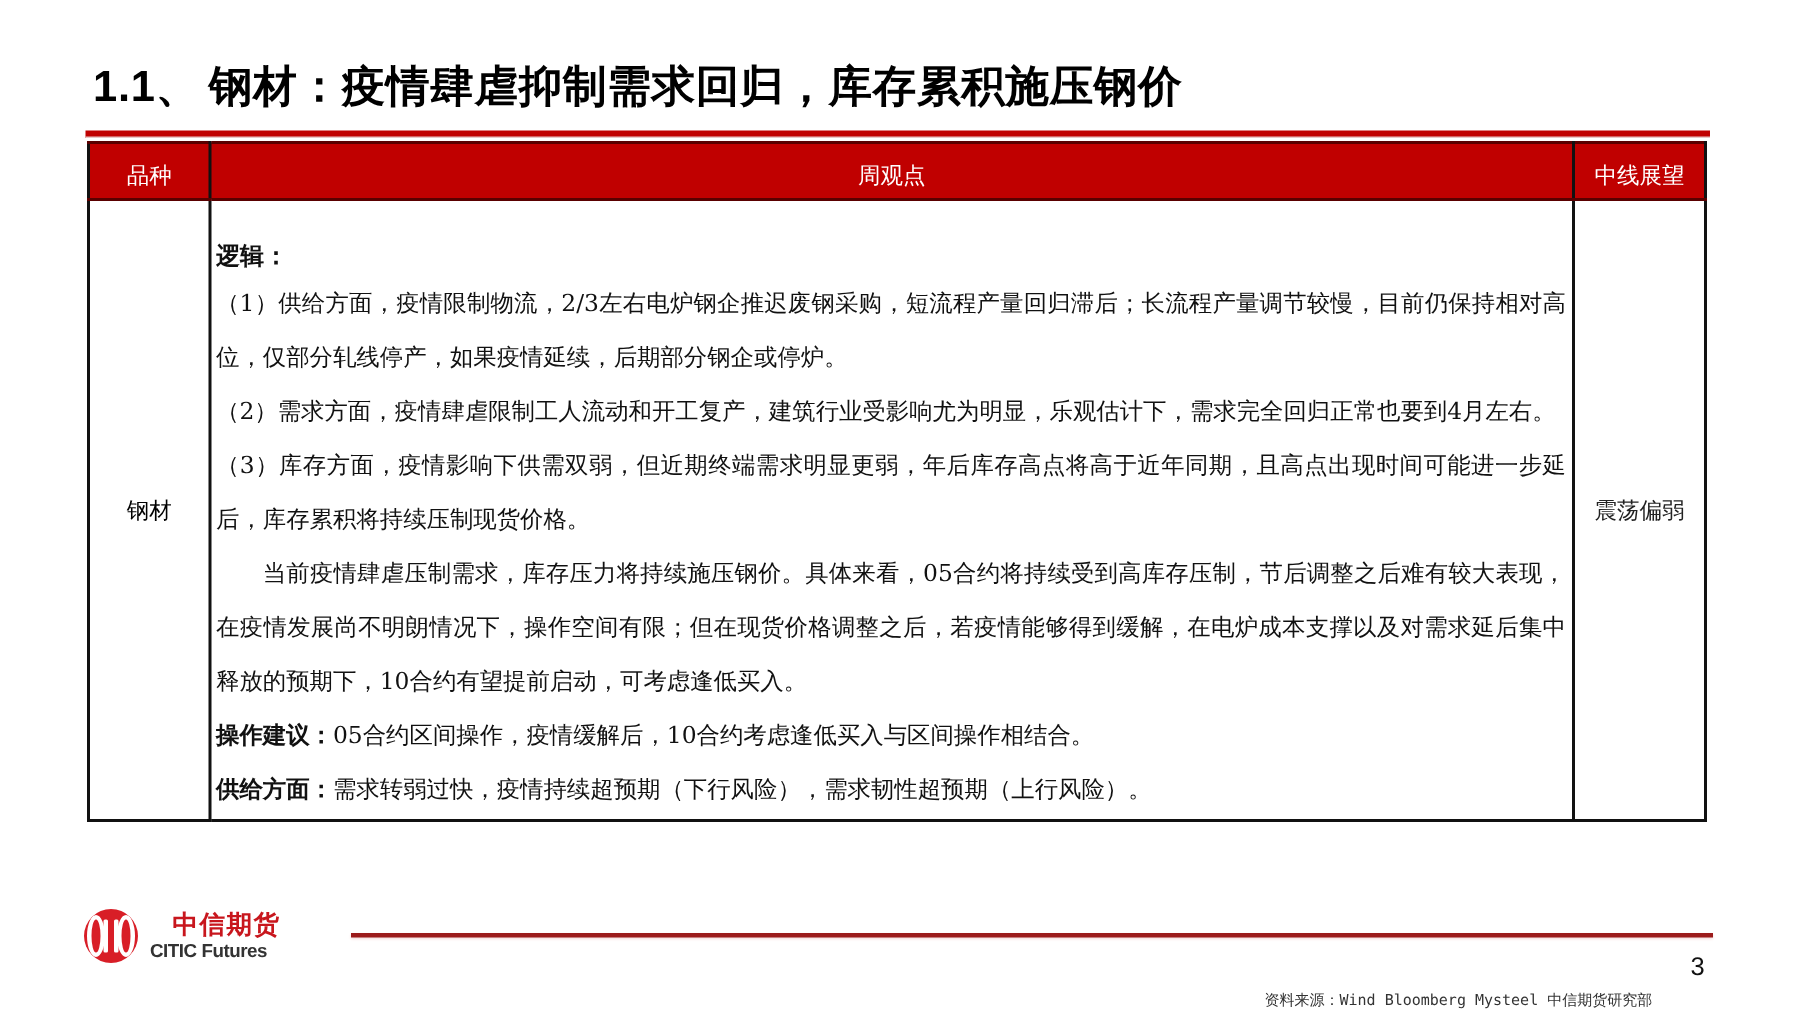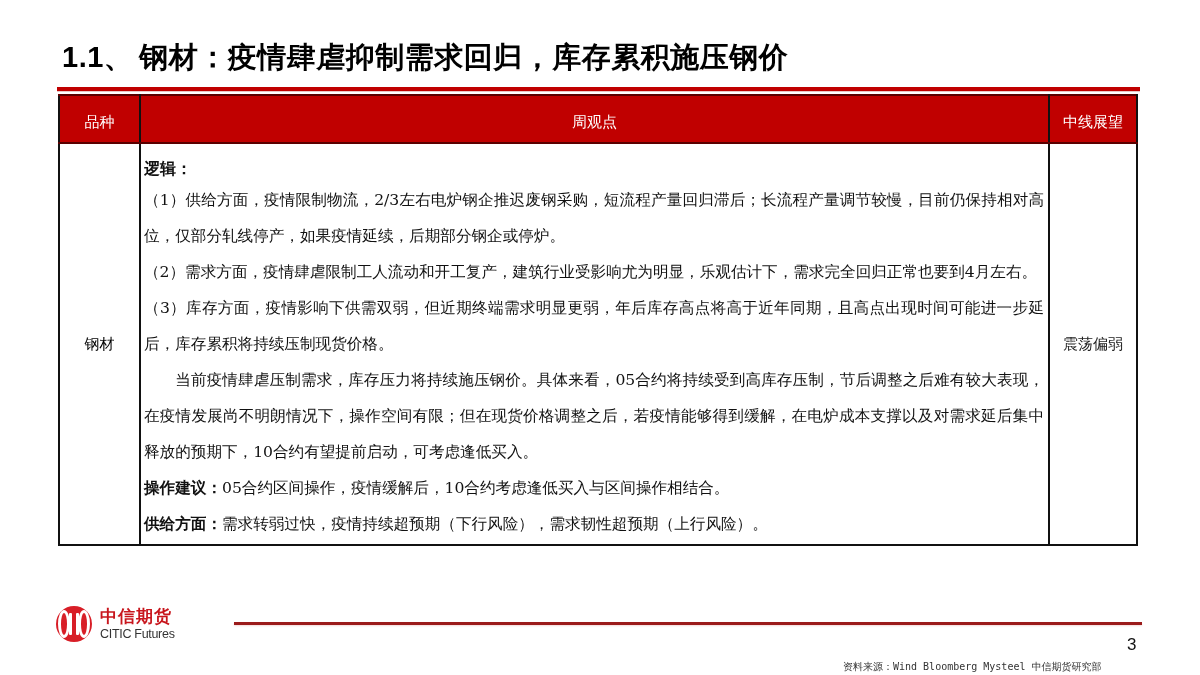--- a/index.html
+++ b/index.html
@@ -19,49 +19,49 @@
     background: #c00000; border-bottom: 1px solid #e8c8c8;
   }
 
   table.main {
     position: absolute; left: 58px; top: 94px; width: 1078px;
     border-collapse: collapse; table-layout: fixed;
   }
   table.main th, table.main td { border: 2px solid #111; }
   table.main th {
     background: #c00000; color: #ffffff; font-weight: normal;
-    font-size: 15px; height: 48px; padding-top: 6px;
+    font-size: 15px; height: 38px; padding-top: 6px;
     font-family: "DejaVu Sans", "Liberation Sans", sans-serif;
     border-top: 2px solid #5a0000; border-bottom: 2px solid #5a0000;
   }
   td.variety, td.outlook {
     text-align: center; vertical-align: middle; font-size: 15px;
     font-family: "DejaVu Sans", "Liberation Sans", sans-serif;
     border-radius: 25px;
   }
   td.outlook { color: #222; margin-top: 16px; }
   td.view {
-    padding: 12px 4px 2px 3px; vertical-align: top;
+    padding: 24px 4px 2px 3px; vertical-align: top;
     font-family: "DejaVu Serif", "Liberation Serif", serif;
     font-size: 15.6px; line-height: 36px; color: #111;
   }
   td.view .heading { font-weight: bold; font-family: "DejaVu Sans", "Liberation Sans", sans-serif; font-size: 16px; line-height: 26px; display: block; }
   td.view p { text-align: justify; }
   td.view p.indent { text-indent: 2em; }
   td.view .lbl { font-weight: bold; font-family: "DejaVu Sans", "Liberation Sans", sans-serif; }
 
   .logo { position: absolute; left: 56px; top: 605px; height: 40px; width: 140px; }
   .logo-circle {
     position: absolute; left: 0; top: 1px; width: 36px; height: 36px; border-radius: 50%;
     background: #d81e27; overflow: hidden;
   }
   .logo-circle .bar { position: absolute; top: 7px; width: 3px; height: 22px; background: #fff; border-radius: 1px; }
   .logo-circle .arc { position: absolute; top: 4px; width: 12px; height: 28px; border: 3px solid #fff; border-radius: 50%; }
-  .logo-cn { position: absolute; left: 44px; top: 0px; font-size: 17px; font-weight: bold; color: #c8161d; letter-spacing: 1px; white-space: nowrap; font-family: "DejaVu Serif", serif; }
-  .logo-en { position: absolute; left: 44px; top: 22px; font-size: 12.5px; font-weight: normal; color: #333; white-space: nowrap; font-family: "Liberation Sans", sans-serif; letter-spacing: -0.3px; }
+  .logo-cn { position: absolute; left: 59px; top: 0px; font-size: 17px; font-weight: bold; color: #c8161d; letter-spacing: 1px; white-space: nowrap; font-family: "DejaVu Serif", serif; }
+  .logo-en { position: absolute; left: 44px; top: 22px; font-size: 12.5px; font-weight: bold; color: #333; white-space: nowrap; font-family: "Liberation Sans", sans-serif; letter-spacing: -0.3px; }
 
   .bottom-rule {
     position: absolute; left: 234px; top: 622px; width: 908px; height: 3px;
     background: #9b1b1b; box-shadow: 0 1px 2px #f3d9d9;
   }
   .source {
     position: absolute; left: 843px; top: 660px; font-size: 10px; color: #333;
     font-family: "DejaVu Sans Mono", "Liberation Mono", monospace; white-space: nowrap;
   }
   .page-num { position: absolute; left: 1127px; top: 635px; font-size: 17px; color: #111; font-family: "Liberation Sans", sans-serif; }

